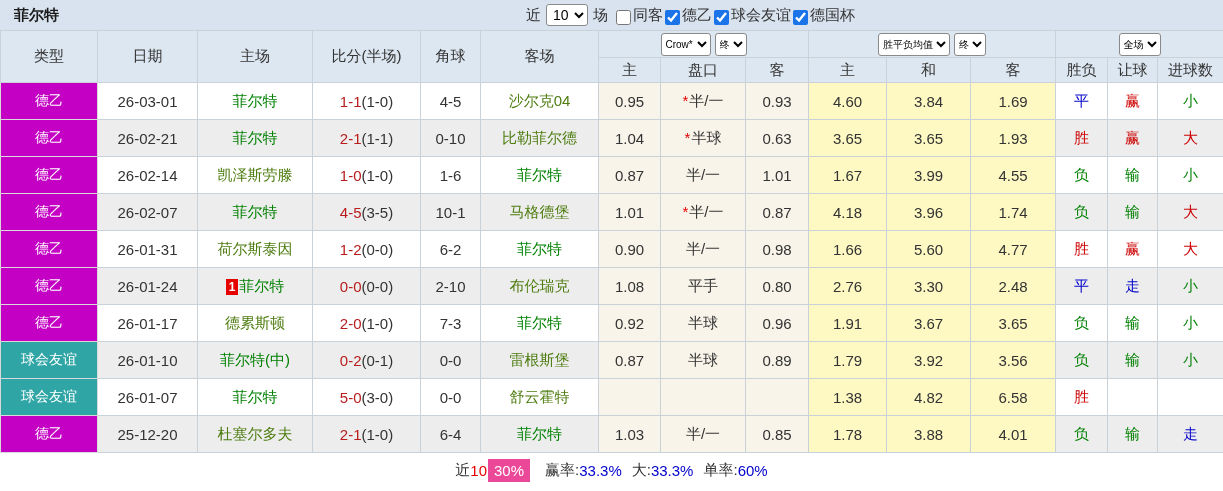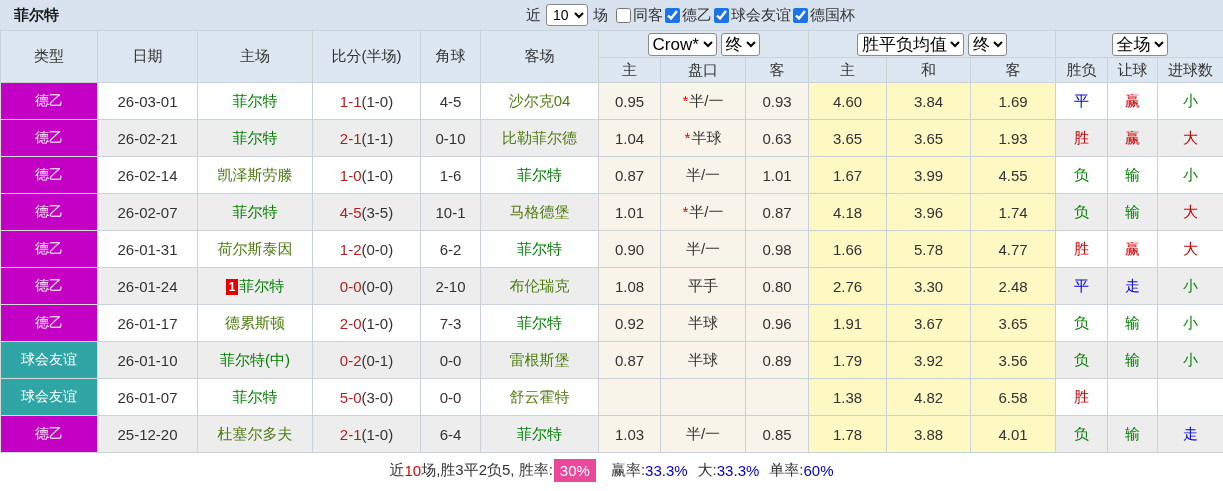--- a/index.html
+++ b/index.html
@@ -17,33 +17,33 @@
     padding: 0 14px;
   }
   .topbar .title { font-weight: bold; font-size: 15px; color: #1a1a1a; }
   .controls { margin-left: auto; margin-right: 352px; display: flex; align-items: center; white-space: nowrap; }
   .controls select {
     margin: 0 5px; height: 22px; font-size: 14px;
     border: 1px solid #8a8a8a; border-radius: 3px; background: #fff; padding: 0 2px;
     font-family: inherit;
   }
   .controls .filters { display: flex; align-items: center; margin-left: 8px; }
-  .controls label { display: inline-flex; align-items: center; margin-right: 2px; cursor: pointer; }
+  .controls label { display: inline-flex; align-items: flex-end; margin-right: 2px; cursor: pointer; }
   .controls input[type=checkbox] { width: 15px; height: 15px; accent-color: #1a73e8; margin-right: 2px; }
   
   table { border-collapse: collapse; table-layout: fixed; width: 1223px; margin-left: 0; }
   th, td {
     border: 1px solid #c9d1d9; text-align: center; vertical-align: middle;
     white-space: nowrap; overflow: hidden; font-weight: normal;
   }
   thead th { background: #dde7f1; color: #333; font-size: 15px; }
   thead tr.selrow th { height: 27px; }
   thead tr.subrow th { height: 25px; }
   thead select {
-    height: 23px; font-size: 17px; border: 1px solid #8a8a8a; border-radius: 3px;
+    height: 23px; font-size: 10px; border: 1px solid #8a8a8a; border-radius: 3px;
     background: #fff; margin: 0 2px; font-family: inherit;
   }
   tbody td { height: 37px; font-size: 15px; background: #fff; }
   tbody tr.even td { background: #ededed; }
   tbody tr td.cream { background: #f8f4ea; }
   tbody tr td.avgc  { background: #fef9c3; }
   tbody tr td.type  { color: #fff; font-size: 14px; }
   tbody tr td.type.l2 { background: #c400c4; border-color: #d9d9d9; }
   tbody tr td.type.friendly { background: #2fa5a5; border-color: #d9d9d9; }
   .team { color: #4d7c0f; }
@@ -232,21 +232,21 @@
         <td class="type l2">德乙</td>
         <td>26-01-31</td>
         <td><span class="team">荷尔斯泰因</span></td>
         <td><span class="score-ft">1-2</span><span class="score-ht">(0-0)</span></td>
         <td>6-2</td>
         <td><span class="team self">菲尔特</span></td>
         <td class="cream">0.90</td>
         <td class="cream"><span>半/一</span></td>
         <td class="cream">0.98</td>
         <td class="avgc">1.66</td>
-        <td class="avgc">5.78</td>
+        <td class="avgc">5.60</td>
         <td class="avgc">4.77</td>
         <td class="res red">胜</td>
         <td class="res red">赢</td>
         <td class="res red">大</td>
       </tr>
       <tr class="even">
         <td class="type l2">德乙</td>
         <td>26-01-24</td>
         <td><span class="badge">1</span><span class="team self">菲尔特</span></td>
         <td><span class="score-ft">0-0</span><span class="score-ht">(0-0)</span></td>
@@ -329,21 +329,20 @@
         <td class="res green">负</td>
         <td class="res green">输</td>
         <td class="res blue">走</td>
       </tr>
     </tbody>
 </table>
 
 <div class="footer">
   <span>近</span>
   <span class="red">10</span>
-  <span>场,胜3平2负5, 胜率:</span>
   <span class="rate-badge">30%</span>
   <span class="seg">赢率:</span>
   <span class="blue">33.3%</span>
   <span class="seg">大:</span>
   <span class="blue">33.3%</span>
   <span class="seg">单率:</span>
   <span class="blue">60%</span>
 </div>
 
 </body></html>

